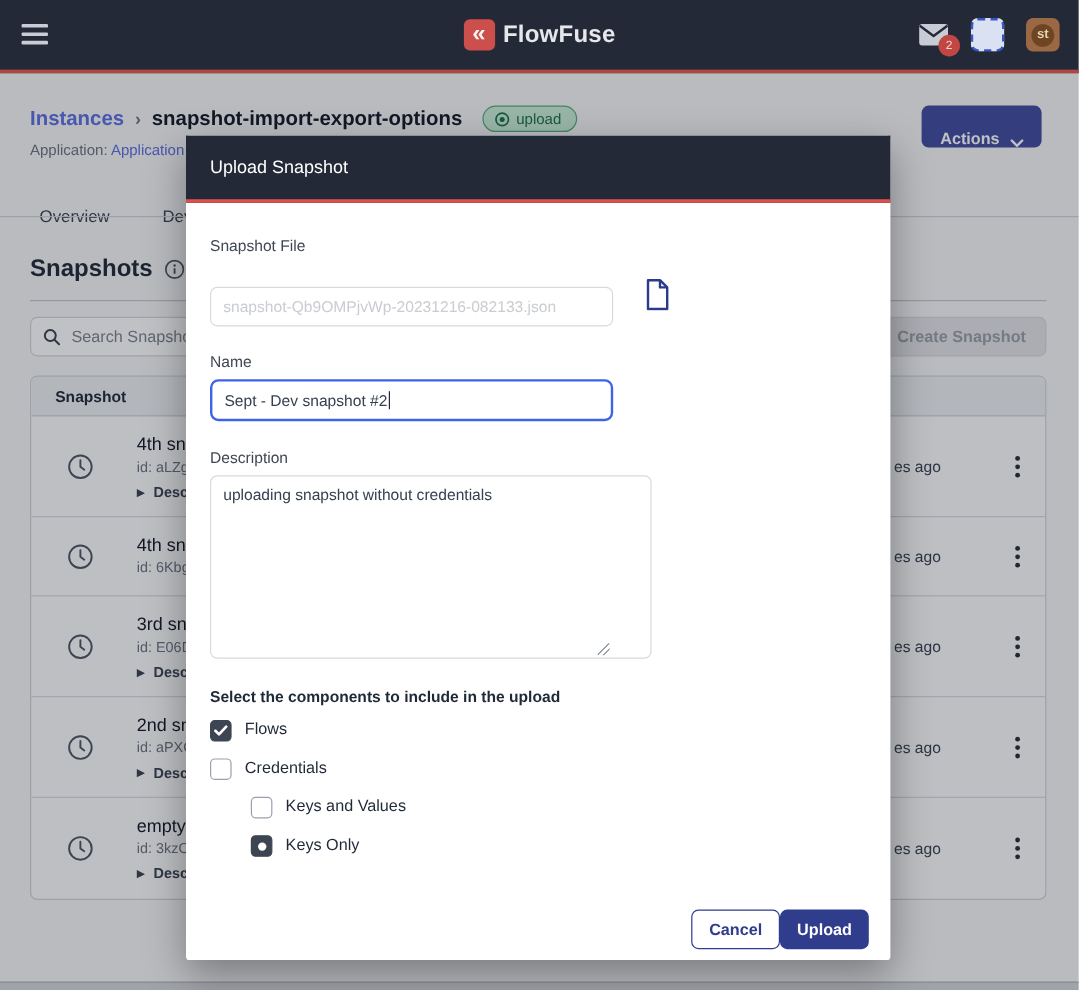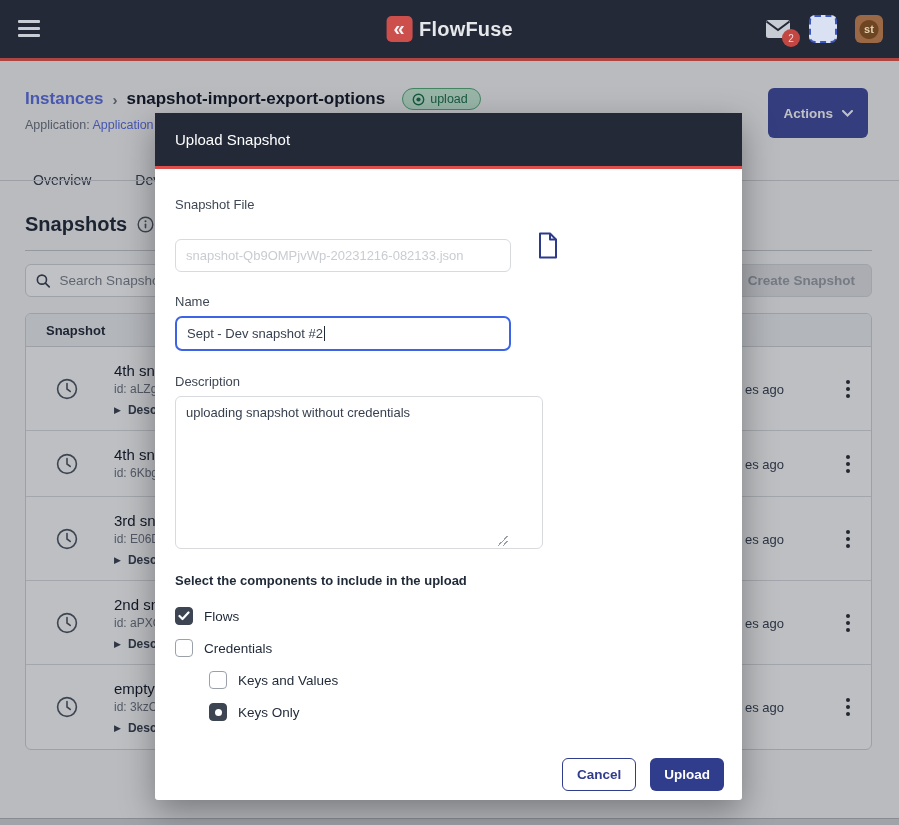--- a/index.html
+++ b/index.html
@@ -57,21 +57,21 @@
     background:var(--green-bg,#c9efd9); border:1px solid var(--green-border,#55ad79);
     color:var(--green-text,#19714a); border-radius:999px; padding:3px 12px 3px 9px; font-size:12.5px;
   }
   .hdr-buttons { position:absolute; right:31px; top:27px; display:flex; gap:11px; }
   .btn-open-editor {
     display:flex; align-items:center; gap:8px; height:33px; padding:0 14px;
     background:#fff; border:1px solid var(--navy,#303c8c); border-radius:6px;
     color:var(--navy,#303c8c); font-size:13.5px; font-weight:600; cursor:pointer;
   }
   .btn-actions {
-    display:flex; align-items:center; gap:9px; height:50px; padding:0 15px;
+    display:flex; align-items:flex-end; gap:9px; height:35px; padding:0 15px;
     background:var(--navy-bright,#3f4b9e); border:none; border-radius:6px;
     color:#fff; font-size:13.5px; font-weight:700; cursor:pointer;
   }
   .app-line { position:absolute; left:25px; top:57px; font-size:12.5px; color:#6b7280; }
   .app-line a { color:var(--link-blue,#5b6ee2); text-decoration:none; cursor:pointer; }
   .tabs { position:absolute; left:33px; top:92px; display:flex; gap:44px;margin-top:19px; }
   .tab { font-size:14px; color:#374151; cursor:pointer; padding-bottom:10px; white-space:nowrap; }
   .tabs-underline { position:absolute; left:0; right:0; top:119px; border-bottom:1px solid #cfd3d8; }
 
   .section-title { position:absolute; left:25px; top:152px; font-size:20px; font-weight:600; color:#1f2937; display:flex; align-items:center; gap:10px; }
@@ -152,31 +152,31 @@
     font-family:"Liberation Sans","DejaVu Sans",sans-serif; display:block; margin-bottom:24px;
     position:relative;
   }
   .desc-wrap { position:relative; width:336px; margin-bottom:24px; }
   .desc-wrap .desc-area { margin-bottom:0; }
   .resize-grip {
     position:absolute; right:3px; bottom:3px; width:10px; height:10px; pointer-events:none;
     background:
       linear-gradient(135deg, transparent 0 45%, #9aa0a8 45% 52%, transparent 52% 70%, #9aa0a8 70% 77%, transparent 77%);
   }
-  .check-row { display:flex; align-items:center; gap:11px; min-height:32px; cursor:pointer; }
+  .check-row { display:flex; gap:11px; min-height:32px; cursor:pointer; }
   .check-row.indent { margin-left:34px; }
   .cbox {
     width:18px; height:18px; border-radius:4px; flex:0 0 auto;
     display:flex; align-items:center; justify-content:center;
   }
   .cbox.unchecked { background:#fff; border:1.5px solid #9aa1ab; }
   .cbox.checked { background:var(--check-bg,#3d4553); border:1.5px solid var(--check-bg,#3d4553); }
   .cbox .dot { width:7px; height:7px; border-radius:50%; background:#fff; }
   .check-label { font-size:13.5px; color:#1f2937; }
-  .modal-footer { position:absolute; right:18px; bottom:17px; display:flex; gap:14px;margin-left:12px; }
+  .modal-footer { position:absolute; right:18px; bottom:17px; display:flex; gap:0;margin-left:12px; }
   .btn-cancel {
     min-width:70px; height:33px; padding:0 14px; background:#fff;
     border:1.5px solid var(--navy,#303c8c); border-radius:6px;
     color:var(--navy,#303c8c); font-size:13.5px; font-weight:700; cursor:pointer;
   }
   .btn-upload {
     min-width:73px; height:33px; padding:0 14px; background:var(--navy,#303c8c);
     border:none; border-radius:6px; color:#fff; font-size:13.5px; font-weight:700; cursor:pointer;
   }
   svg { display:block; }

